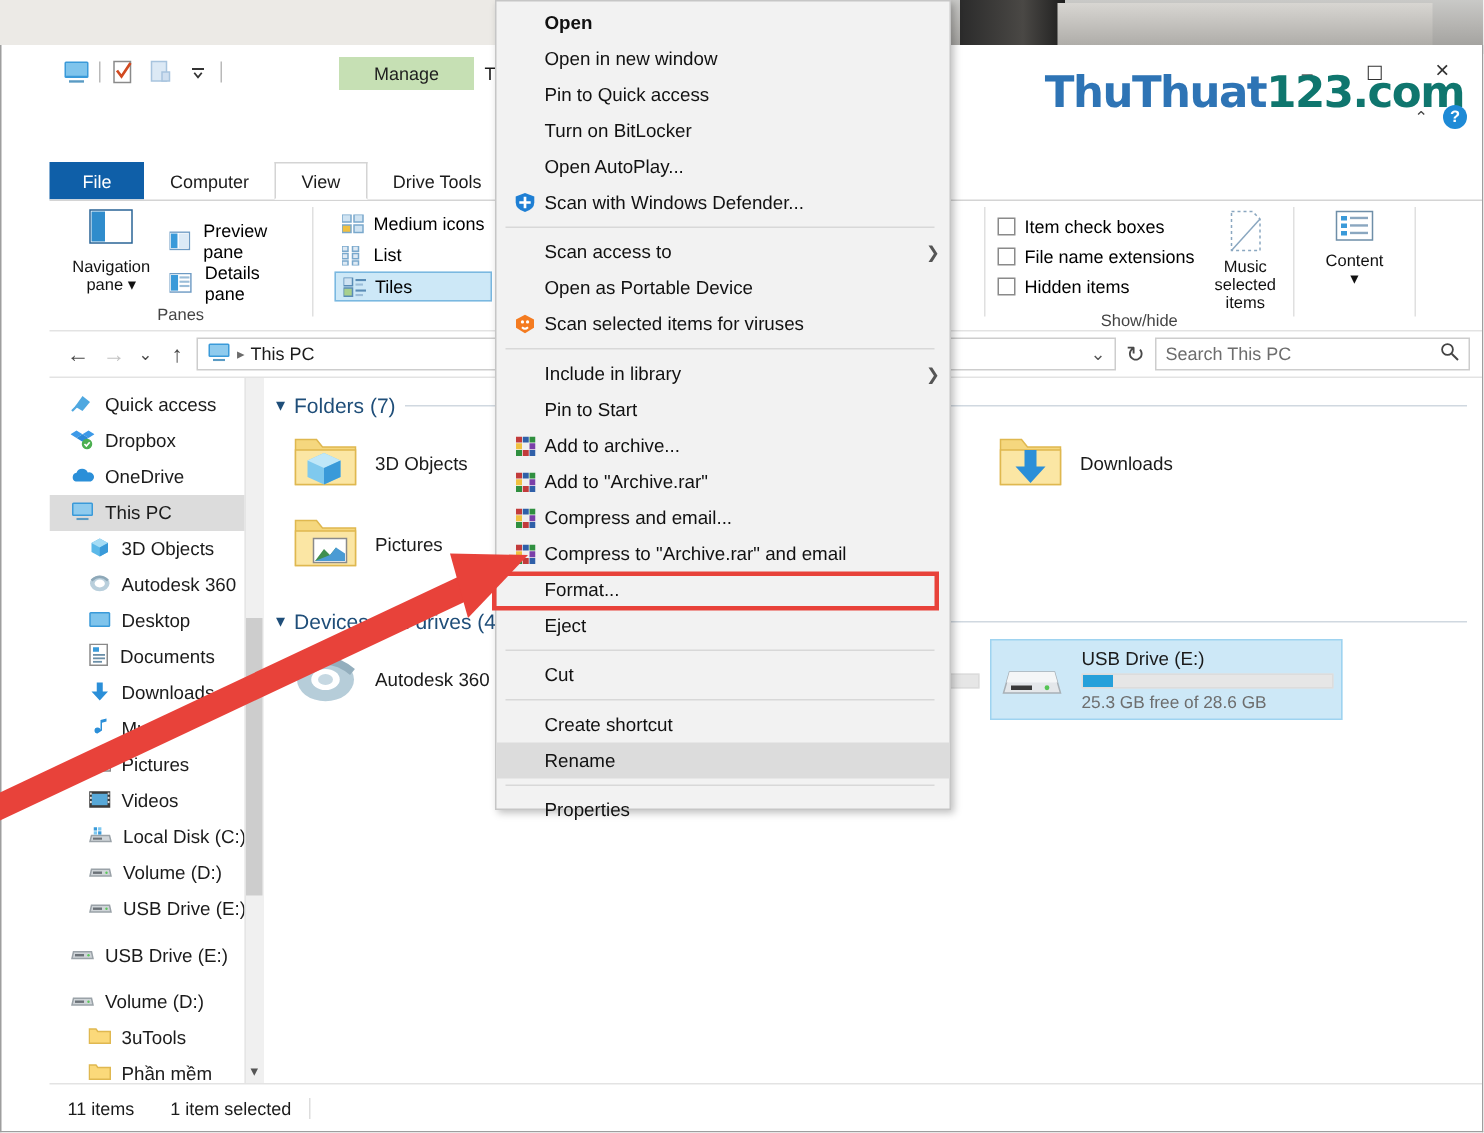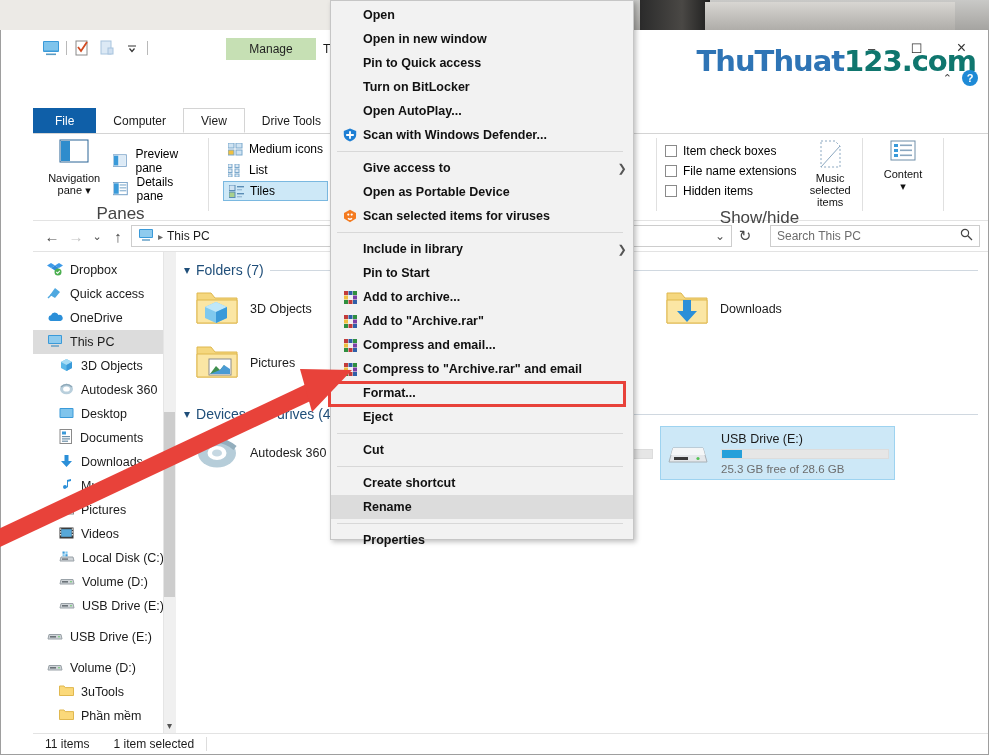--- a/index.html
+++ b/index.html
@@ -105,21 +105,21 @@
   .tab.active { background:#fff; border:1px solid #d4d4d4; border-bottom:1px solid #fff; position:relative; z-index:3;}
   .tab.drivetools { }
 
   
   .ribbon {
     height:87px; background:#fff; border-top:1px solid #d4d4d4;
     display:flex; position:relative;
   }
   .rgroup { display:flex; flex-direction:column; height:100%; position:relative; }
   .rgroup-body { flex:1; display:flex; align-items:flex-start; padding:5px 8px 0 8px; gap:6px; }
-  .rgroup-label { height:16px; text-align:center; font-size:17px; color:#444; }
+  .rgroup-label { height:16px; text-align:center; font-size:11px; color:#444; }
   .rgroup-divider { width:1px; background:#e0e0e0; height:73px; margin-top:4px; }
 
   .big-btn { width:74px; display:flex; flex-direction:column; align-items:center; }
   .big-btn .lbl { font-size:11px; text-align:center; line-height:12px; margin-top:3px; color:#111;}
   .chk-item { display:flex; align-items:center; gap:8px; height:24px; font-size:12px;justify-content:center; }
   .small-view { display:flex; align-items:center; gap:6px; height:20px; font-size:12px; padding:1px 5px; white-space:nowrap;}
   .small-view.selected { background:#cde8f7; border:1px solid #7ab8e0; }
   .viewcol { display:flex; flex-direction:column; gap:1px; }
 
   .chkline { display:flex; align-items:center; gap:6px; height:20px; font-size:12px; white-space:nowrap;}
@@ -137,21 +137,21 @@
   .addr-field {
     flex:1; height:22px; border:1px solid #cdcdcd; background:#fff;
     display:flex; align-items:center; gap:4px; padding:0 6px; font-size:12px;
   }
   .addr-crumb { color:#1b1b1b; }
   .addr-sep { color:#6b6b6b; font-size:10px; }
   .addr-right { display:flex; align-items:center; gap:6px; color:#555; }
   .search-field {
     width:210px; height:22px; border:1px solid #cdcdcd; background:#fff;
     display:flex; align-items:center; justify-content:space-between;
-    padding:0 6px; font-size:12px; color:#6d6d6d;margin-left:12px;
+    padding:0 6px; font-size:12px; color:#6d6d6d;
   }
 
   
   .main { flex:1; display:flex; border-top:1px solid #e3e3e3; min-height:0; }
 
   .navpane {
     width:143px; background:#fff; overflow:hidden; position:relative;
     font-size:12.5px; color:#1b1b1b; padding-top:6px;
   }
   .nav-item { height:24px; display:flex; align-items:center; gap:7px; padding-left:14px; white-space:nowrap;}
@@ -174,39 +174,39 @@
   .tiles { display:flex; flex-wrap:wrap; padding-left:14px; }
   .tile { width:235px; height:54px; display:flex; align-items:center; gap:10px; padding-left:4px;}
   .tile .tname { font-size:12.5px; color:#1b1b1b; }
   .tile .tsub  { font-size:11.5px; color:#6d6d6d; margin-top:4px;}
   .tile.selected { background:#cde8f7; border:1px solid #9ed3f0; }
   .bar-outer { width:168px; height:10px; background:#e6e6e6; border:1px solid #dcdcdc; margin-top:3px;}
   .bar-fill  { height:100%; background:#26a0da; }
 
   
   .statusbar {
-    height:21px; background:#fff; border-top:1px solid #e3e3e3;
+    height:32px; background:#fff; border-top:1px solid #e3e3e3;
     display:flex; align-items:center; gap:0; font-size:12px; color:#1b1b1b;
   }
   .st-cell { padding:0 12px; height:16px; display:flex; align-items:center;}
   .st-div { width:1px; height:14px; background:#ddd;}
 
   
   #ctxmenu {
     position:absolute; left:330px; top:0; width:304px; height:540px;
     background:#f2f2f2; border:1px solid #c6c6c6;
     box-shadow: 2px 2px 5px rgba(0,0,0,.25);
     z-index:40; padding:2px 0;
     font-size:12.5px; color:#111;
   }
   .mi { height:24px; display:flex; align-items:center; padding-left:6px; position:relative;}
   .mi.bold .mlabel { font-weight:bold; }
   .mi.hl { background:#dcdcdc; }
   .mi .micon { width:26px; display:flex; align-items:center; justify-content:center; }
-  .mi .mlabel { flex:1;font-weight:bold; }
+  .mi .mlabel { flex:1; }
   .mi .marrow { width:22px; text-align:center; color:#555; font-size:11px; }
   .msep { height:1px; background:#d8d8d8; margin:4px 10px 4px 6px; }
 
   .ctx-highlight {
     position:absolute; left:-3px; top:0px; width:298px; height:26px;
     border:3px solid #E8423A; pointer-events:none;
   }
 
   
   #red-arrow { position:absolute; left:0; top:0; width:989px; height:755px; pointer-events:none; z-index:60;}
@@ -481,37 +481,37 @@
       </span>
     </div>
   </div>
 
   <div class="main">
 
     <div class="navpane">
       <div class="nav-item">
         <span>
           <svg width="16" height="14" viewBox="0 0 16 14">
+              <path d="M3 9 L8 2 L13 6 L8 12 Z" fill="#4fa8e0"></path>
+              <path d="M1 12 L5 8" stroke="#4fa8e0" stroke-width="1.5"></path>
+            </svg>
+        </span>
+        <span>Quick access</span>
+      </div>
+      <div class="nav-item">
+        <span>
+          <svg width="16" height="14" viewBox="0 0 16 14">
               <path d="M4 1 L8 3.5 L4 6 L0 3.5 Z" fill="#3d9ae8"></path>
               <path d="M12 1 L16 3.5 L12 6 L8 3.5 Z" fill="#3d9ae8"></path>
               <path d="M4 6 L8 3.5 L12 6 L8 8.5 Z" fill="#2d8ad8"></path>
               <circle cx="11" cy="10" r="3.5" fill="#4caf50"></circle>
               <path d="M9.3 10 L10.6 11.3 L12.8 8.8" stroke="#fff" stroke-width="1.1" fill="none"></path>
             </svg>
         </span>
         <span>Dropbox</span>
-      </div>
-      <div class="nav-item">
-        <span>
-          <svg width="16" height="14" viewBox="0 0 16 14">
-              <path d="M3 9 L8 2 L13 6 L8 12 Z" fill="#4fa8e0"></path>
-              <path d="M1 12 L5 8" stroke="#4fa8e0" stroke-width="1.5"></path>
-            </svg>
-        </span>
-        <span>Quick access</span>
       </div>
       <div class="nav-item">
         <span>
           <svg width="16" height="14" viewBox="0 0 16 14">
               <path d="M3.5 11 A3 3 0 0 1 4 5.2 A4 4 0 0 1 11.5 5 A2.9 2.9 0 0 1 13.5 11 Z" fill="#2b8fd8"></path>
             </svg>
         </span>
         <span>OneDrive</span>
       </div>
       <div class="nav-item selected">
@@ -855,21 +855,21 @@
           <path d="M6.1 3.2 H7.9 V6.1 H10.8 V7.9 H7.9 V10.8 H6.1 V7.9 H3.2 V6.1 H6.1 Z" fill="#fff"></path>
         </svg>
     </span>
     <span class="mlabel">Scan with Windows Defender...</span>
   </div>
 
   <div class="msep"></div>
 
   <div class="mi">
     <span class="micon"></span>
-    <span class="mlabel">Give access to</span>
+    <span class="mlabel">Scan access to</span>
     <span class="marrow">❯</span>
   </div>
   <div class="mi">
     <span class="micon"></span>
     <span class="mlabel">Open as Portable Device</span>
   </div>
   <div class="mi">
     <span class="micon">
       <svg width="14" height="14" viewBox="0 0 14 14">
           <path d="M7 0.8 L13 4 V9.5 L7 13.2 L1 9.5 V4 Z" fill="#f47b20"></path>

